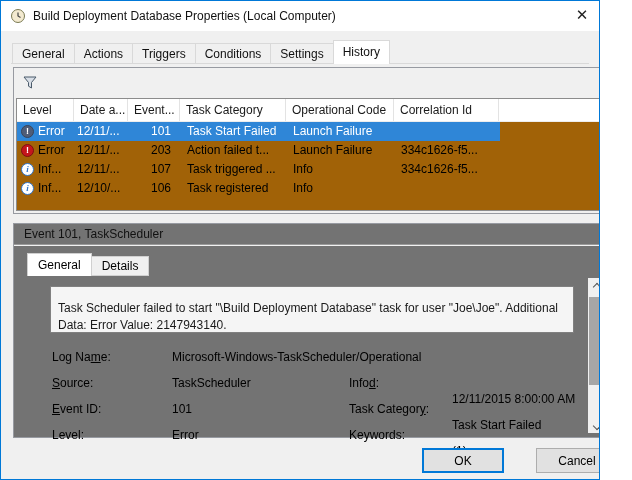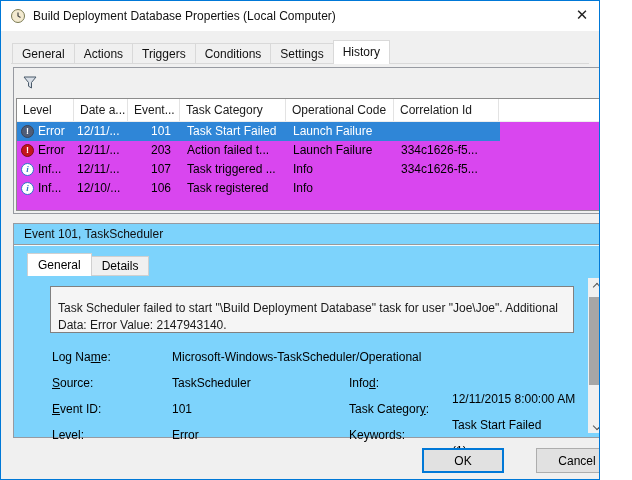--- a/index.html
+++ b/index.html
@@ -24,21 +24,21 @@
   .tab.active{height:24px; line-height:23px; background:#fff; border-bottom:none; position:relative; z-index:3;text-align:center;}
   .tabline{position:absolute; left:10px; right:10px; top:62px; border-top:1px solid #d9d9d9; z-index:1;}
 
   
   .events-panel{position:absolute; left:12px; top:66px; width:606px; height:147px;
                 border:1px solid #979aa1; background:#f0f0f0;}
   .filterbar{position:absolute; left:0; top:0; right:0; height:30px;}
   .filter-ic{position:absolute; left:9px; top:8px;}
   .count{position:absolute; left:37px; top:0; line-height:30px; color:#111;}
   .listview{position:absolute; left:2px; top:30px; right:6px; bottom:2px;
-            border:1px solid #8c8c8c; background:#d946ef; overflow:hidden;}
+            border:1px solid #8c8c8c; background:#a16207; overflow:hidden;}
   .lv-header{display:flex; height:23px; border-bottom:1px solid #ededed; background:#fff;}
   .hcell{line-height:22px; padding-left:6px; border-right:1px solid #e3e3e3; color:#1a1a1a; overflow:hidden; white-space:nowrap;}
   .hfill{flex:1; border-right:none;}
   .lv-row{display:flex; height:19px; line-height:19px; width:483px; white-space:nowrap;}
   .lv-row.sel{background:var(--sel); color:#fff;}
   .c{overflow:hidden;}
   .c.level{width:58px; display:flex; align-items:center;}
   .c.date{width:54px; padding-left:2px;}
   .c.evt{width:52px; text-align:right; padding-right:10px;}
   .c.cat{width:106px; padding-left:6px;}
@@ -46,21 +46,21 @@
   .c.corr{width:105px; padding-left:6px;}
   .icon{width:13px; height:13px; border-radius:50%; flex:0 0 13px; margin:0 4px 0 4px;
         font:bold 9px/13px "Liberation Sans",sans-serif; text-align:center; display:inline-block;}
   .icon.err{background:var(--err); color:#fff; border:1px solid #7d0f12; line-height:11px;}
   .sel .icon.err{background:var(--dim); border-color:#3a4458;}
   .icon.info{background:#fff; color:var(--info); border:1px solid var(--info);
              font-family:"Liberation Serif",serif; font-style:italic; line-height:11px;}
 
   
   .preview{position:absolute; left:12px; top:222px; width:606px; height:215px;
-           border:1px solid #979aa1; background:#7dd3fc;}
+           border:1px solid #979aa1; background:#737373;}
   .pv-head{position:absolute; left:0; top:0; right:0; height:21px; border-bottom:1px solid #9a9a9a;
            box-shadow:0 1px 0 rgba(255,255,255,.9);}
   .pv-title{position:absolute; left:10px; top:0; line-height:20px; color:#111;}
   .pv-close{position:absolute; right:9px; top:0; line-height:20px; font-weight:bold; font-size:12px; color:#000;}
   .pv-tabs{position:absolute; left:13px; top:29px; height:23px; display:flex; align-items:flex-end; z-index:2;}
   .ptab{height:20px; line-height:19px; padding:0 10px; background:#f0f0f0; border:1px solid #d0d0d0; margin-right:-1px;}
   .ptab.active{height:23px; line-height:22px; background:#fff; border-bottom:none;}
   .pv-body{position:absolute; left:2px; top:52px; right:2px; bottom:2px;}
   .msgbox{position:absolute; left:34px; top:10px; width:524px; height:47px; border:1px solid #808080;
           background:#f5f5f5; padding:13px 7px; line-height:1.45; color:#1a1a1a; overflow:hidden;}

